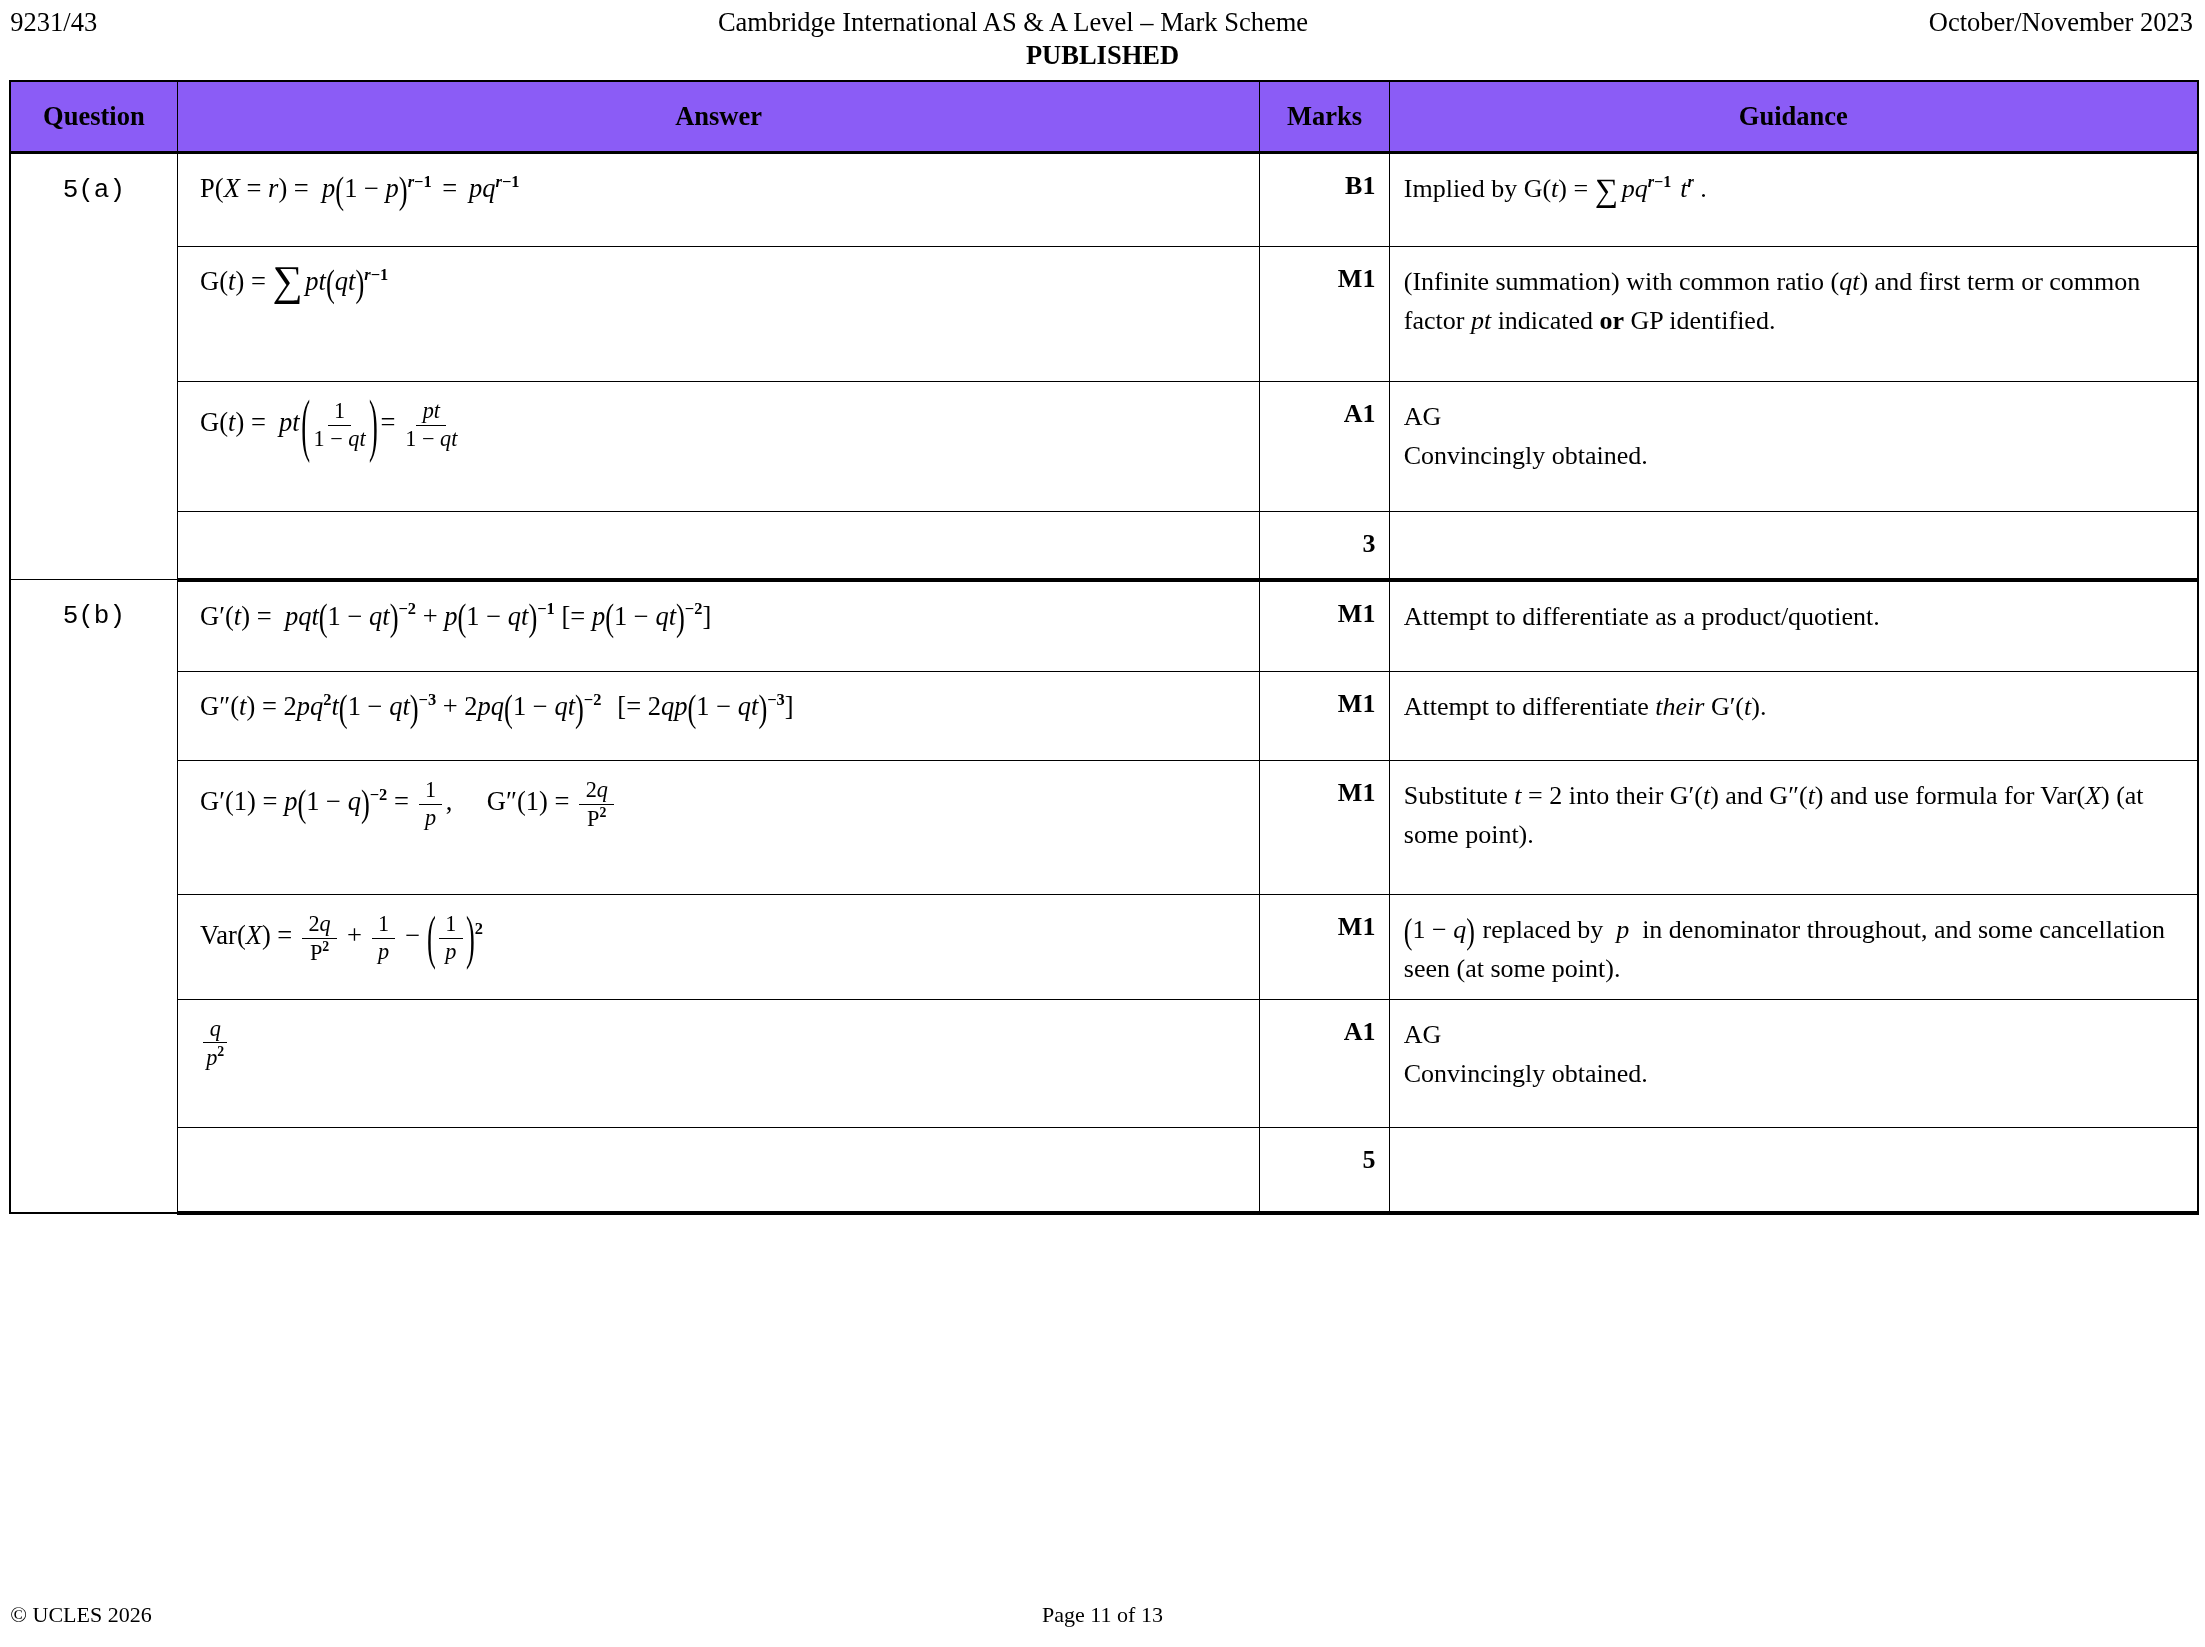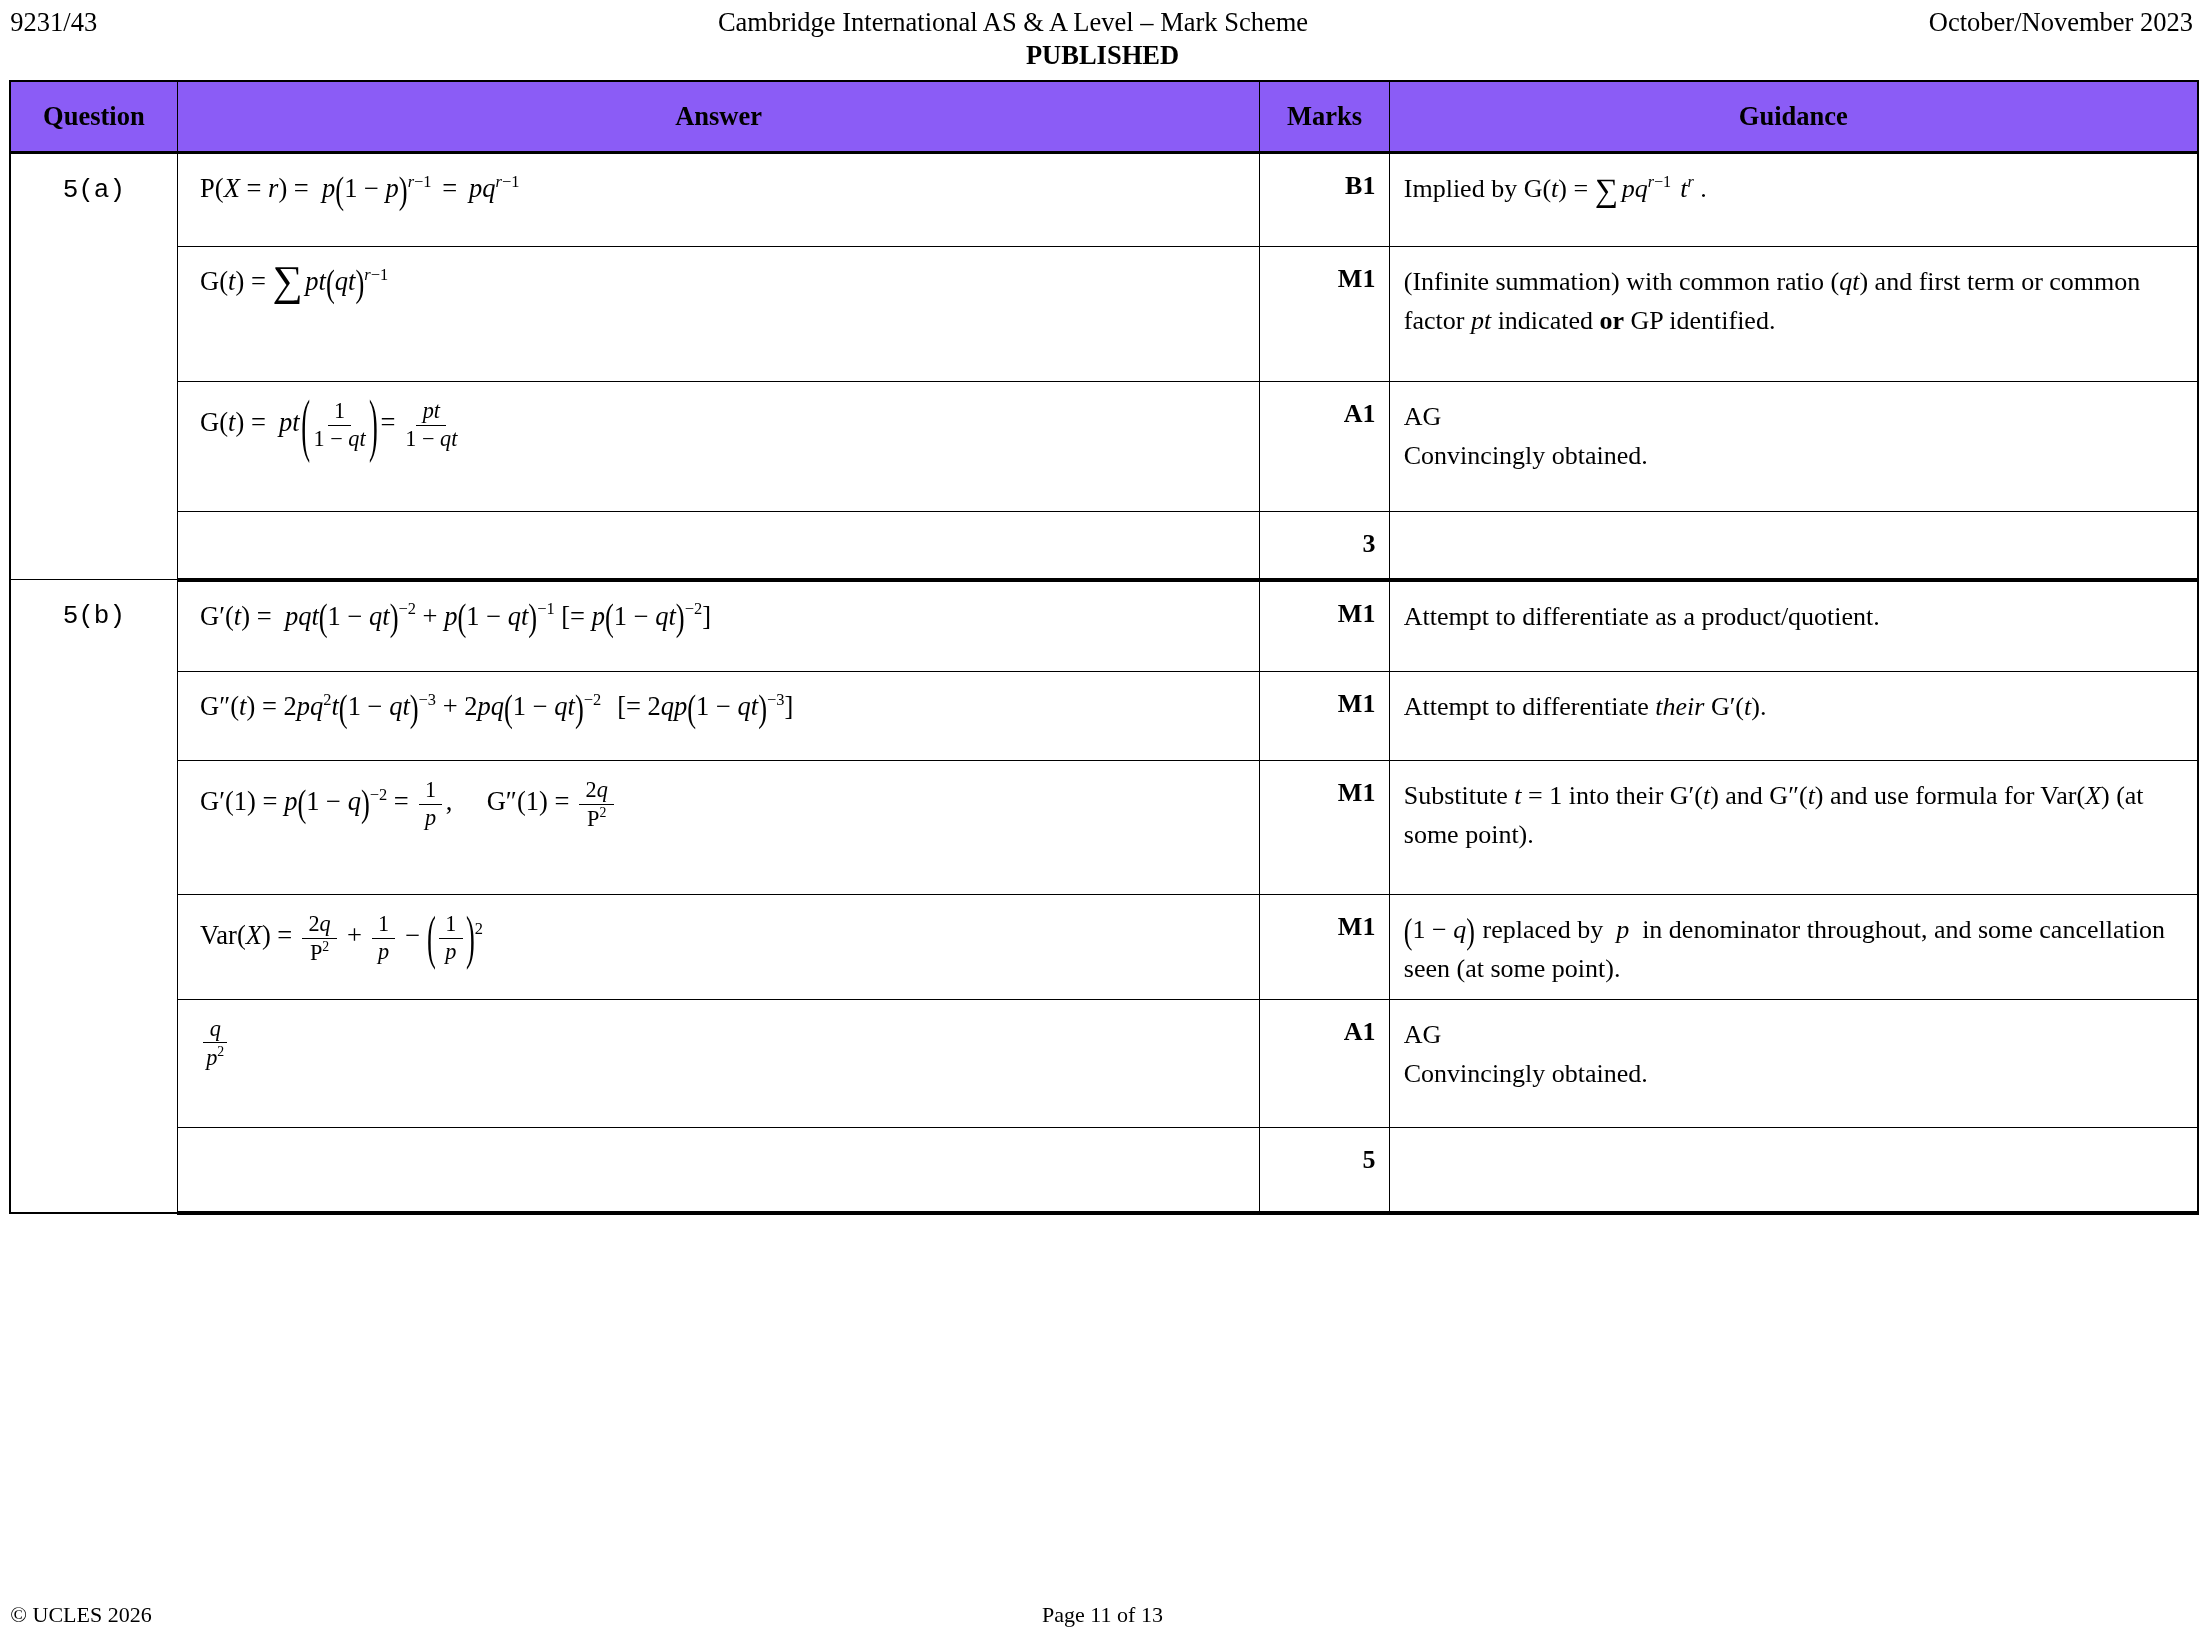--- a/index.html
+++ b/index.html
@@ -28,21 +28,21 @@
   tbody tr:nth-child(5){height:92px}
   tbody tr:nth-child(6){height:89px}
   tbody tr:nth-child(7){height:134px}
   tbody tr:nth-child(8){height:85px}
   tbody tr:nth-child(9){height:128px}
   tbody tr:nth-child(10){height:86px}
   
   .m-r{font-style:normal;}
   .m-i{font-style:italic;}
   .m-b{font-weight:bold;}
-  .m-sup{display:inline-block;font-size:0.62em;vertical-align:0.62em;line-height:1;}
+  .m-sup{display:inline-block;font-size:0.62em;vertical-align:0.62em;line-height:1;font-weight:bold;}
   .m-frac{display:inline-flex;flex-direction:column;align-items:center;vertical-align:middle;font-size:0.84em;line-height:1.08;margin:0 0.15em;text-align:center;}
   .m-num{border-bottom:0.085em solid #000;padding:0 0.28em 0.07em 0.28em;}
   .m-den{padding-top:0.06em;}
   .m-par{display:inline-block;line-height:1;transform-origin:50% 48%;vertical-align:-0.06em;}
   .m-sum{line-height:0;vertical-align:-0.12em;}
   .g-line{margin:0;}
   
   .footer-copy{position:absolute;left:10.3px;bottom:19px;font-size:22px;}
   .footer-page{position:absolute;left:0;right:0;bottom:19px;text-align:center;font-size:22px;}
 </style>
@@ -136,21 +136,21 @@
           <div class="g-line"><span class="m-r">G′(1) = </span><span class="m-i">p</span><span class="m-par" style="transform: scaleY(1.4);">(</span><span class="m-r">1 − </span><span class="m-i">q</span><span class="m-par" style="transform: scaleY(1.4);">)</span><span class="m-sup"><span class="m-r">−2</span></span><span class="m-r"> = </span><span class="m-frac">
               <span class="m-num"><span class="m-r">1</span></span>
               <span class="m-den"><span class="m-i">p</span></span>
             </span><span class="m-r">,</span><span style="display: inline-block; width: 1.3em;"></span><span class="m-r">G″(1) = </span><span class="m-frac">
               <span class="m-num"><span class="m-r">2</span><span class="m-i">q</span></span>
               <span class="m-den"><span class="m-r">P</span><span class="m-sup"><span class="m-r">2</span></span></span>
             </span></div>
         </td>
         <td class="marks">M1</td>
         <td class="guid">
-          <div class="g-line"><span class="m-r">Substitute </span><span class="m-i">t</span><span class="m-r"> = 1 into their G′(</span><span class="m-i">t</span><span class="m-r">) and G″(</span><span class="m-i">t</span><span class="m-r">) and use formula for Var(</span><span class="m-i">X</span><span class="m-r">) (at some point).</span></div>
+          <div class="g-line"><span class="m-r">Substitute </span><span class="m-i">t</span><span class="m-r"> = 2 into their G′(</span><span class="m-i">t</span><span class="m-r">) and G″(</span><span class="m-i">t</span><span class="m-r">) and use formula for Var(</span><span class="m-i">X</span><span class="m-r">) (at some point).</span></div>
         </td>
       </tr>
       <tr>
         <td class="ans">
           <div class="g-line"><span class="m-r">Var(</span><span class="m-i">X</span><span class="m-r">) = </span><span class="m-frac">
               <span class="m-num"><span class="m-r">2</span><span class="m-i">q</span></span>
               <span class="m-den"><span class="m-r">P</span><span class="m-sup"><span class="m-r">2</span></span></span>
             </span><span class="m-r"> + </span><span class="m-frac">
               <span class="m-num"><span class="m-r">1</span></span>
               <span class="m-den"><span class="m-i">p</span></span>

